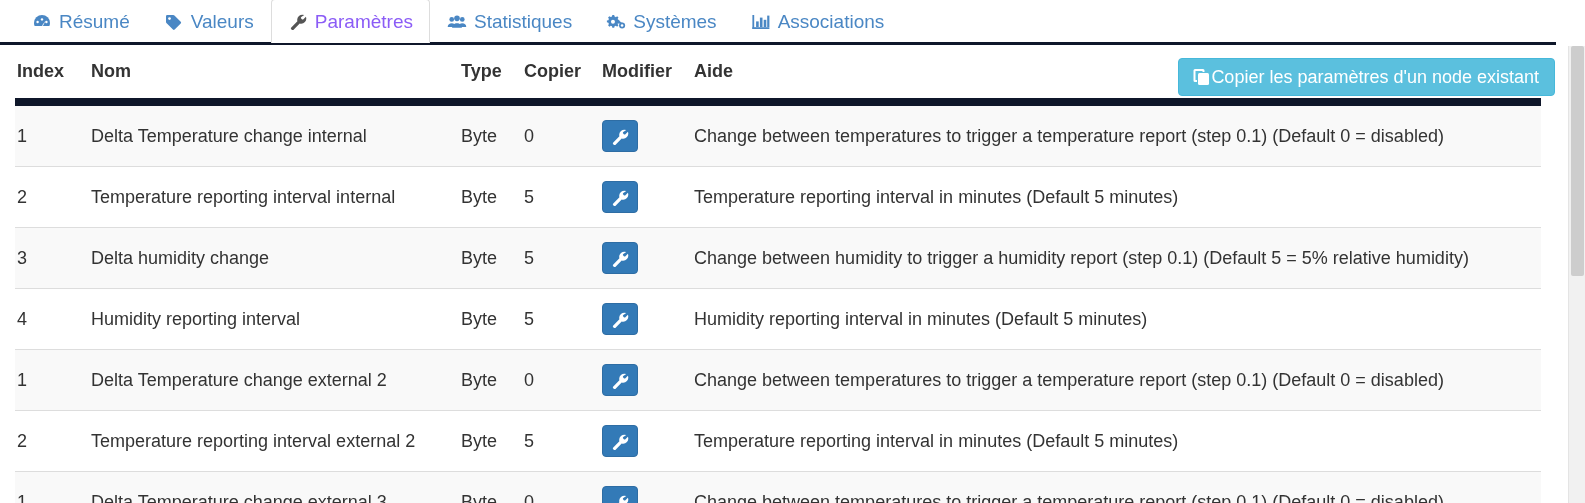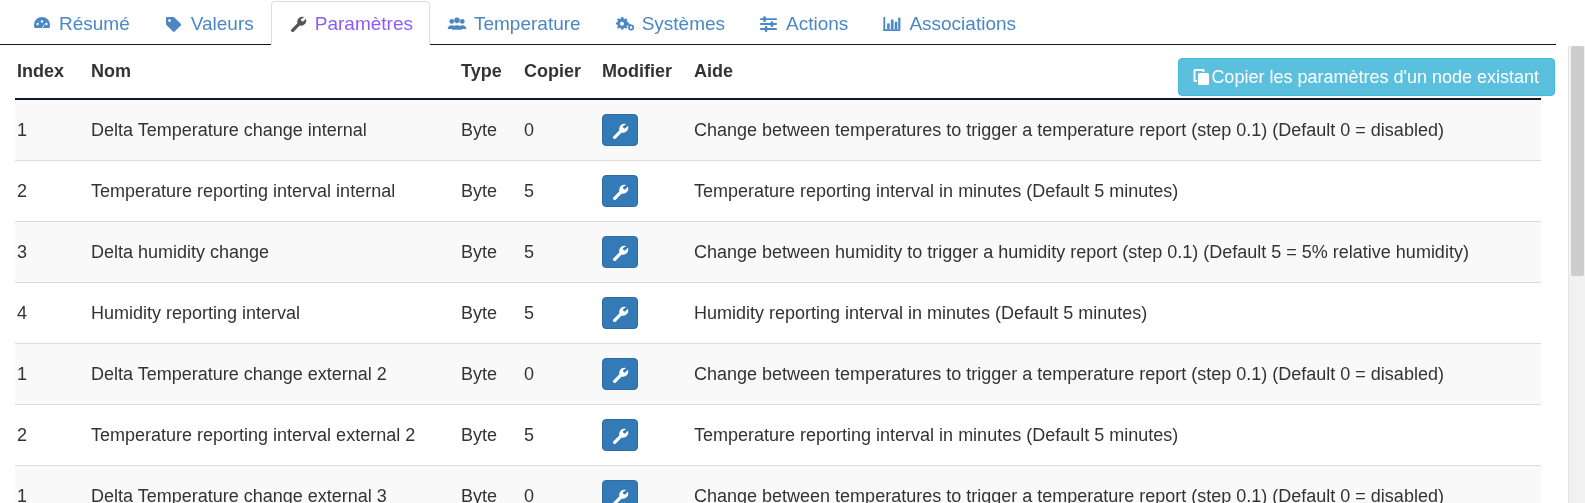--- a/index.html
+++ b/index.html
@@ -18,21 +18,21 @@
     width: 1585px;
     height: 503px;
     background: #ffffff;
   }
 
   
   .tabbar {
     position: relative;
     height: 45px;
     padding-left: 15px;
-    border-bottom: 1px solid #0f172a;
+    border-bottom: 3px solid #0f172a;
     background: #ffffff;
     display: flex;
     align-items: flex-end;
     width: 1556px;
   }
   .tab {
     display: flex;
     align-items: center;
     gap: 7px;
     height: 44px;
@@ -78,21 +78,21 @@
     table-layout: fixed;
     font-size: 18px;
     color: #333333;
   }
   table.params thead th {
     text-align: left;
     font-weight: bold;
     font-size: 18px;
     color: #333333;
     padding: 16px 0 16px 0;
-    border-bottom: 2px solid #0f172a;
+    border-bottom: 8px solid #0f172a;
     background: #ffffff;
     vertical-align: top;
   }
   table.params tbody td {
     padding: 14px 0;
     border-top: 1px solid #dddddd;
     vertical-align: middle;
     color: #333333;
     font-size: 18px;
     white-space: nowrap;
@@ -215,46 +215,33 @@
         <span class="ticon">
           <svg width="22" height="18" viewBox="0 0 22 18">
             <circle cx="5.2" cy="6.2" r="2.6" fill="#4a87c4"></circle>
             <circle cx="16.8" cy="6.2" r="2.6" fill="#4a87c4"></circle>
             <circle cx="11" cy="5" r="3.1" fill="#4a87c4"></circle>
             <path d="M0.8 14.4 c0-2.5 2-4 4.4-4 s4.4 1.5 4.4 4 z" fill="#4a87c4"></path>
             <path d="M12.4 14.4 c0-2.5 2-4 4.4-4 s4.4 1.5 4.4 4 z" fill="#4a87c4"></path>
             <path d="M5.6 15.4 c0-3 2.4-4.9 5.4-4.9 s5.4 1.9 5.4 4.9 z" fill="#4a87c4"></path>
           </svg>
         </span>
-        <span>Temperature</span>
+        <span>Statistiques</span>
       </div>
       <div class="tab">
         <span class="ticon">
           <svg width="21" height="18" viewBox="0 0 21 18">
             <path d="M8.6 1.3 l.45 1.9 a5 5 0 0 1 1.5 .62 l1.65-1.06 l1.6 1.6 l-1.06 1.65 a5 5 0 0 1 .62 1.5 l1.9 .45 v2.26 l-1.9 .45 a5 5 0 0 1-.62 1.5 l1.06 1.65 l-1.6 1.6 l-1.65-1.06 a5 5 0 0 1-1.5 .62 l-.45 1.9 H6.34 l-.45-1.9 a5 5 0 0 1-1.5-.62 l-1.65 1.06 l-1.6-1.6 l1.06-1.65 a5 5 0 0 1-.62-1.5 L-.32 10.2 V7.94 l1.9-.45 a5 5 0 0 1 .62-1.5 L1.14 4.34 l1.6-1.6 l1.65 1.06 a5 5 0 0 1 1.5-.62 l.45-1.9 z" transform="translate(1.2,0.6) scale(0.86)" fill="#4a87c4"></path>
             <circle cx="7.3" cy="8.7" r="2.1" fill="#fff"></circle>
             <path d="M16.2 9.1 l1.2 .3 a3 3 0 0 1 .38 .9 l-.66 1 l1 1 l1-.66 a3 3 0 0 1 .9 .38 l.3 1.2 h1.4 l.3-1.2" transform="translate(-1.6,-0.4) scale(0.82)" fill="none" stroke="#4a87c4" stroke-width="2.2"></path>
             <circle cx="16.9" cy="12.6" r="3.2" fill="#4a87c4"></circle>
             <circle cx="16.9" cy="12.6" r="1.35" fill="#fff"></circle>
           </svg>
         </span>
         <span>Systèmes</span>
-      </div>
-      <div class="tab">
-        <span class="ticon">
-          <svg width="20" height="18" viewBox="0 0 20 18">
-            <rect x="1" y="3.2" width="17" height="1.9" rx=".9" fill="#4a87c4"></rect>
-            <rect x="1" y="8.1" width="17" height="1.9" rx=".9" fill="#4a87c4"></rect>
-            <rect x="1" y="13" width="17" height="1.9" rx=".9" fill="#4a87c4"></rect>
-            <rect x="4.3" y="1.3" width="2.5" height="5.8" rx="1" fill="#4a87c4"></rect>
-            <rect x="11.6" y="6.2" width="2.5" height="5.8" rx="1" fill="#4a87c4"></rect>
-            <rect x="5.8" y="11.1" width="2.5" height="5.8" rx="1" fill="#4a87c4"></rect>
-          </svg>
-        </span>
-        <span>Actions</span>
       </div>
       <div class="tab">
         <span class="ticon">
           <svg width="20" height="18" viewBox="0 0 20 18">
             <rect x="1.4" y="2" width="1.8" height="14" fill="#4a87c4"></rect>
             <rect x="1.4" y="14.2" width="17" height="1.8" fill="#4a87c4"></rect>
             <rect x="5.1" y="8.4" width="2.6" height="5.6" fill="#4a87c4"></rect>
             <rect x="8.9" y="4.6" width="2.6" height="9.4" fill="#4a87c4"></rect>
             <rect x="12.7" y="6.8" width="2.6" height="7.2" fill="#4a87c4"></rect>
             <rect x="16.2" y="2.6" width="2.2" height="11.4" fill="#4a87c4"></rect>

